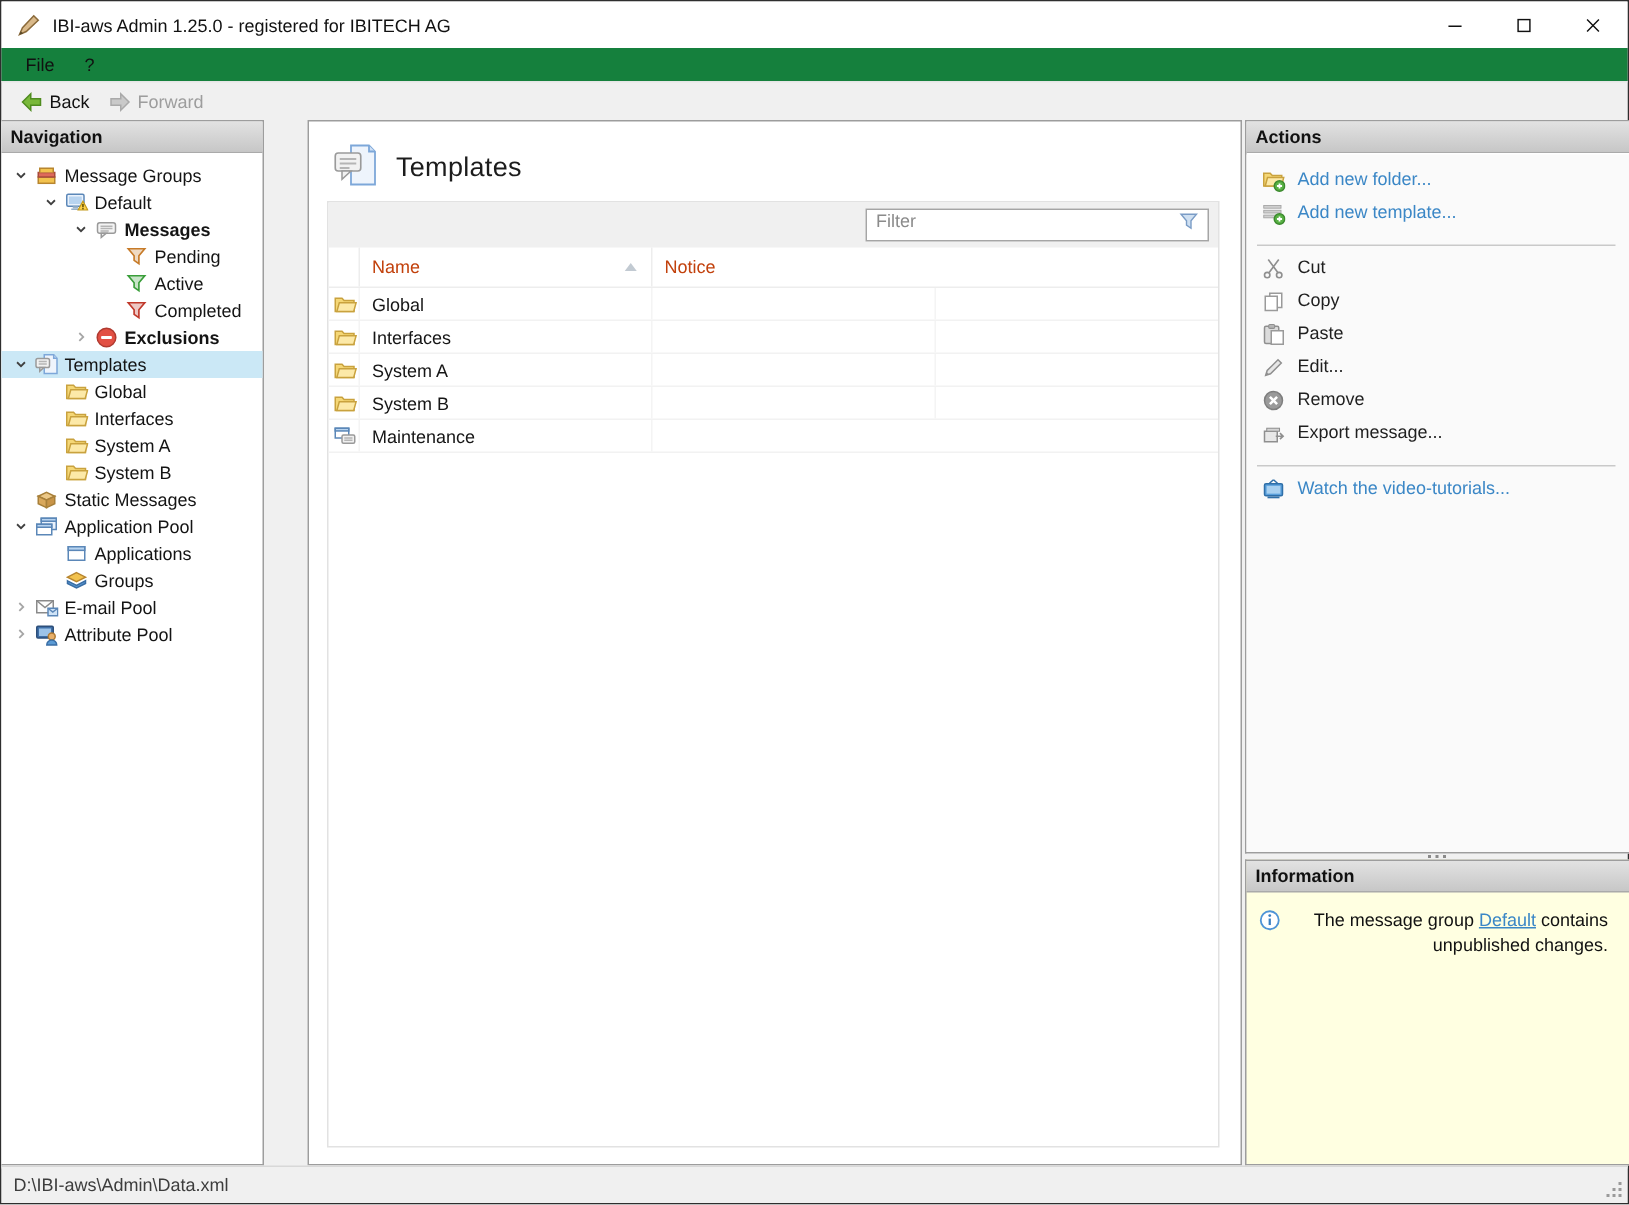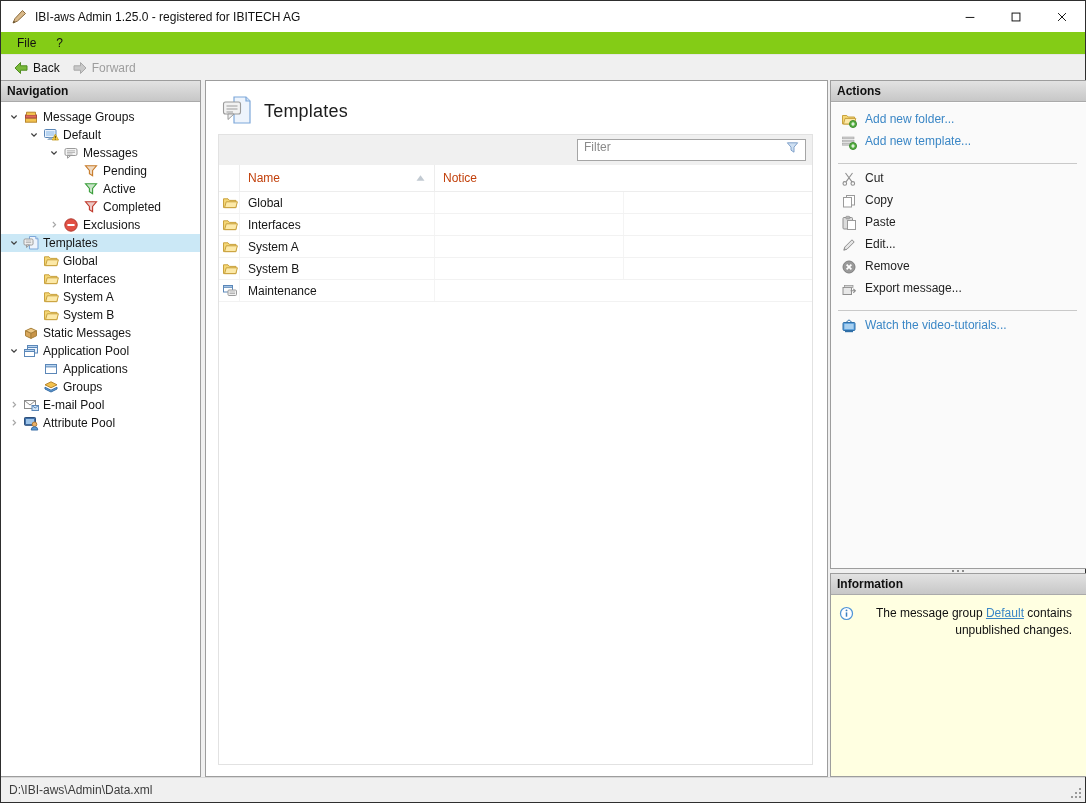--- a/index.html
+++ b/index.html
@@ -8,45 +8,45 @@
   .window { position:relative; width:1086px; height:803px; border:1px solid #2e2e2e; background:#f0f0f0; }
 
   
   .titlebar { position:absolute; top:0; left:0; right:0; height:31px; background:#fff; display:flex; align-items:center; }
   .titlebar .appico { margin:0 8px 0 10px; }
   .title-text { font-size:12px; color:#111; }
   .win-controls { position:absolute; right:0; top:0; height:31px; display:flex; }
   .wbtn { width:46px; height:31px; display:flex; align-items:center; justify-content:center; }
 
   
-  .menubar { position:absolute; top:31px; left:0; right:0; height:22px; background:#84cc16; display:flex; }
+  .menubar { position:absolute; top:31px; left:0; right:0; height:22px; background:#15803d; display:flex; }
   .menu-item { padding:0 10px; height:100%; display:flex; align-items:center; color:#111; }
   .menu-item:first-child { padding-left:16px; }
 
   
   .toolbar { position:absolute; top:53px; left:0; right:0; height:26px; background:#f0f0f0; border-top:1px solid #e6e6e6; display:flex; align-items:center; padding-left:6px; }
   .tbtn { display:flex; align-items:center; gap:4px; padding:0 6px; height:22px; }
   .tbtn .tlabel { color:#111; }
   .tbtn.disabled .tlabel { color:#9d9d9d; }
 
   
   .workspace { position:absolute; top:79px; left:0; right:0; height:699px; background:#f0f0f0; }
   .panel-header { height:21px; background:linear-gradient(#e2e2e2,#c7c7c7); border-bottom:1px solid #aaa; font-weight:bold; color:#111; display:flex; align-items:center; padding-left:6px; }
 
   
-  .nav-panel { position:absolute; left:0; top:0; width:200px; height:697px; background:#fff; border:1px solid #9d9d9d; border-left:none; }
+  .nav-panel { position:absolute; left:0; top:0; width:175px; height:697px; background:#fff; border:1px solid #9d9d9d; border-left:none; }
   .tree { padding-top:6px; }
   .trow { height:18px; display:flex; align-items:center; white-space:nowrap; }
   .trow.selected { background:#cbe8f6; }
   .chev { width:14px; height:14px; display:inline-flex; align-items:center; justify-content:center; flex:0 0 14px; }
   .chev.down { color:#404040; }
   .chev.right { color:#a6a6a6; }
   .tico { width:16px; height:16px; flex:0 0 16px; margin:0 4px 0 2px; display:inline-flex; }
   .tlab { color:#141414; }
-  .lv0 { padding-left:6px; } .lv1 { padding-left:26px; } .lv2 { padding-left:46px; } .lv3 { padding-left:66px; }
+  .lv0 { padding-left:6px; } .lv1 { padding-left:26px; } .lv2 { padding-left:46px;font-weight:bold; } .lv3 { padding-left:66px; }
 
   
   .center-panel { position:absolute; left:204px; top:0; width:623px; height:697px; background:#fff; border:1px solid #9d9d9d; }
   .center-title { position:absolute; left:16px; top:14px; display:flex; align-items:center; gap:12px; }
   .center-title .big-ico { width:30px; height:32px; }
   .page-title { font-size:18px; color:#1c1c1c; letter-spacing:.2px; }
   .content-frame { position:absolute; left:12px; right:14px; top:53px; bottom:11px; border:1px solid #e2e2e2; background:#fff; }
   .filter-bar { position:relative; height:30px; background:#f0f0f0; }
   .filter-box { position:absolute; left:358px; top:4px; width:229px; height:22px; background:#fff; border:1px solid #a5a5a5; display:flex; align-items:flex-start; }
   .filter-box input { flex:1; border:none; outline:none; font:12px "Liberation Sans",sans-serif; padding:0 6px; color:#222; background:transparent; }

